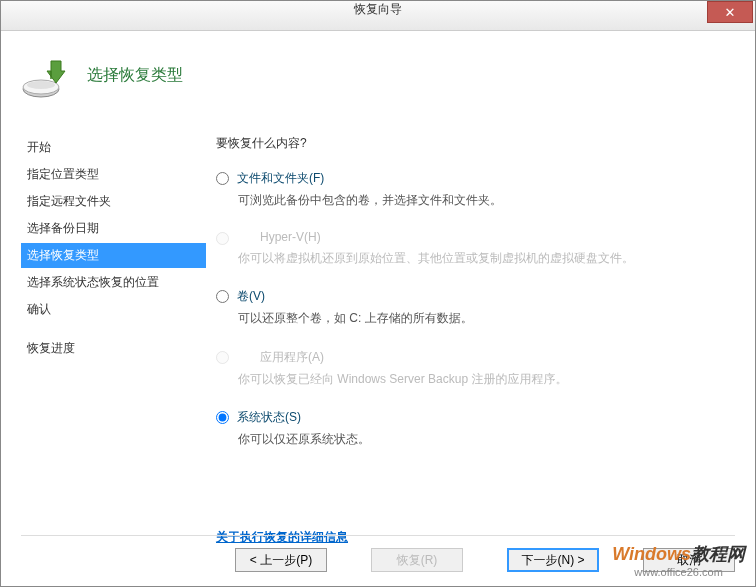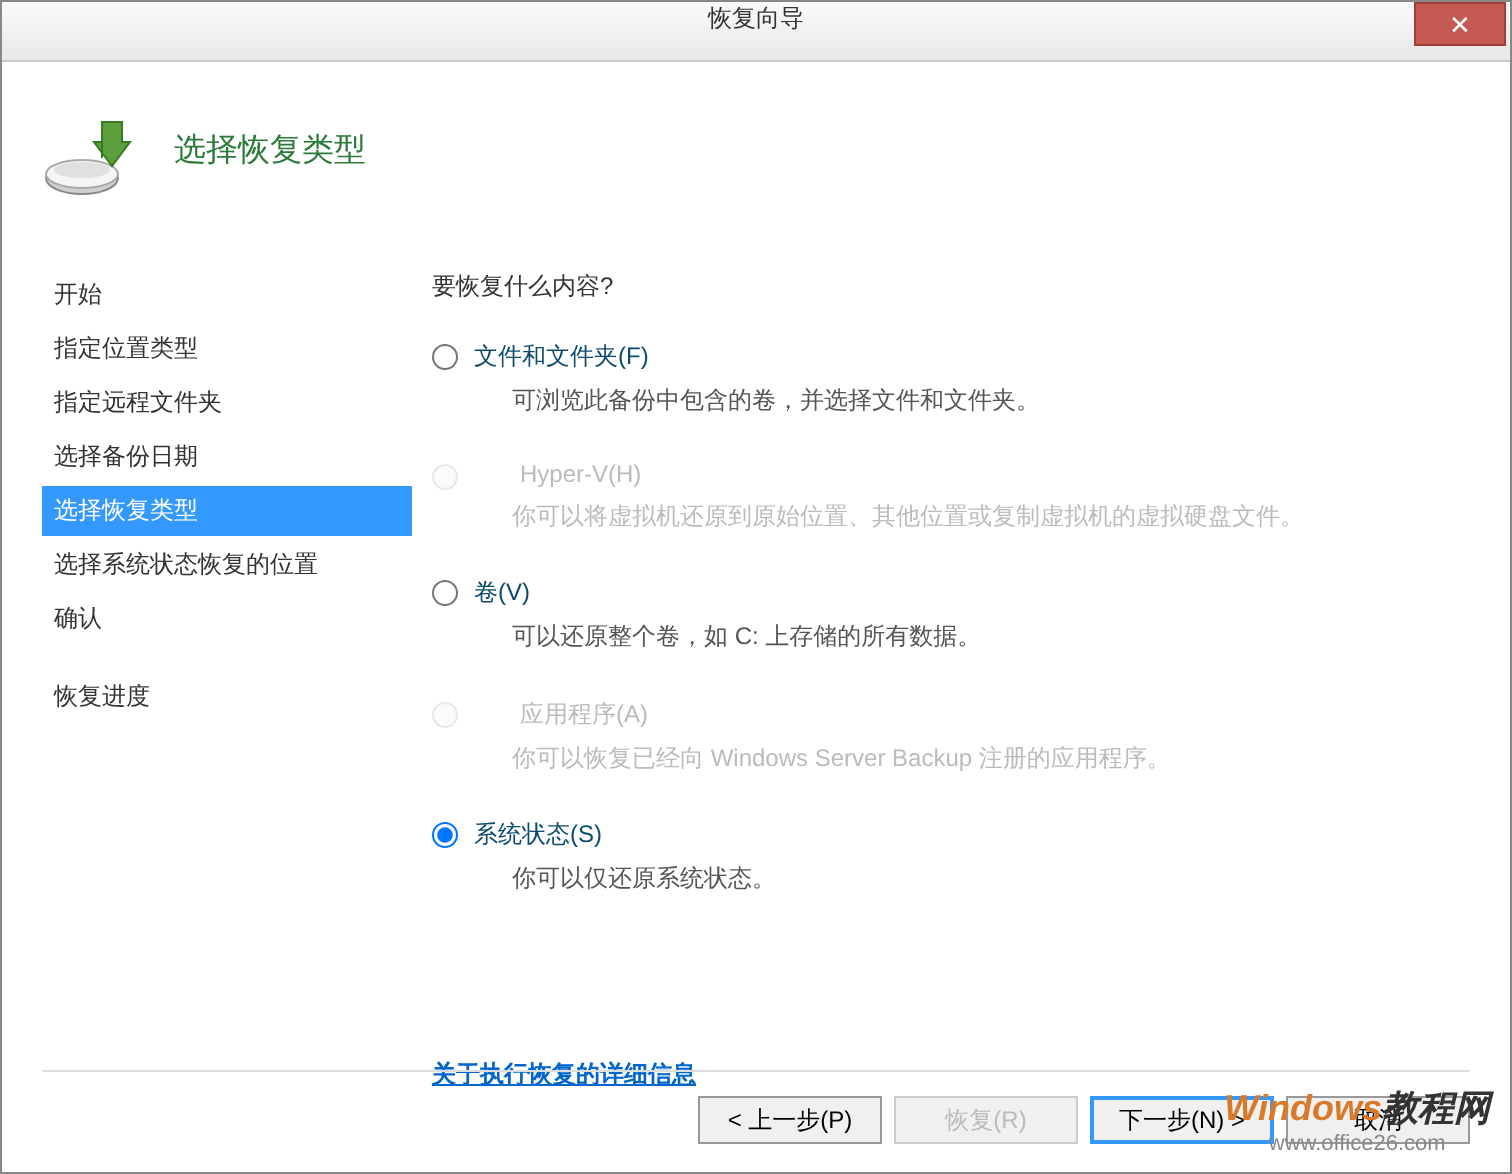--- a/index.html
+++ b/index.html
@@ -16,25 +16,25 @@
     .sidebar-item { padding: 4px 6px; font-size: 12px; color: #333; cursor: pointer; margin-bottom: 2px; }
     .sidebar-item.active { background: #3399ff; color: #fff; }
     .sidebar-separator { height: 12px; }
     .content { flex: 1; padding: 8px 0 0 10px; }
     .content-question { font-size: 12px; color: #333; margin-bottom: 18px; }
     .radio-group { }
     .radio-row { display: flex; align-items: flex-start; gap: 8px; margin-bottom: 4px; }
     .radio-input { margin-top: 2px; }
     .radio-label { font-size: 12px; color: #0c4a6e; }
     .radio-label.disabled { color: #bbb; margin-left: 23px; }
-    .radio-desc { font-size: 12px; color: #555; margin-left: 40px; margin-bottom: 20px; line-height: 1.6; }
+    .radio-desc { font-size: 12px; color: #555; margin-left: 22px; margin-bottom: 20px; line-height: 1.6; }
     .radio-desc.disabled { color: #bbb; }
     .details-link { color: #0066cc; text-decoration: underline; font-size: 12px; cursor: pointer; margin-top: 60px; display: inline-block; font-weight: bold; }
     .button-row { position: absolute; bottom: 14px; right: 20px; display: flex; gap: 6px; }
-    .btn { min-width: 92px; height: 24px; border: 1px solid #999; background: #f0f0f0; font-size: 12px; cursor: pointer; display: flex; align-items: center; justify-content: center; padding: 0 10px; }
+    .btn { min-width: 92px; height: 24px; border: 1px solid #999; background: #f0f0f0; font-size: 12px; cursor: pointer; display: flex; align-items: center; justify-content: center; padding: 0 10px; margin-left: 38px; }
     .btn.primary { border: 2px solid #3399ff; background: #f0f0f0; }
     .btn.disabled { color: #bbb; border-color: #ccc; cursor: default; }
     .hr-line { position: absolute; bottom: 50px; left: 20px; right: 20px; height: 1px; background: #ddd; }
     .watermark { position: absolute; bottom: 8px; right: 10px; font-size: 18px; font-style: italic; font-weight: bold; }
     .watermark .o1 { color: #d97a2b; }
     .watermark .t2 { color: #333; }
     .watermark .u { color: #888; font-size: 11px; font-style: normal; font-weight: normal; display: block; text-align: center; }
     input[type="radio"]:disabled { opacity: 0.5; }
   </style>
 </head>

